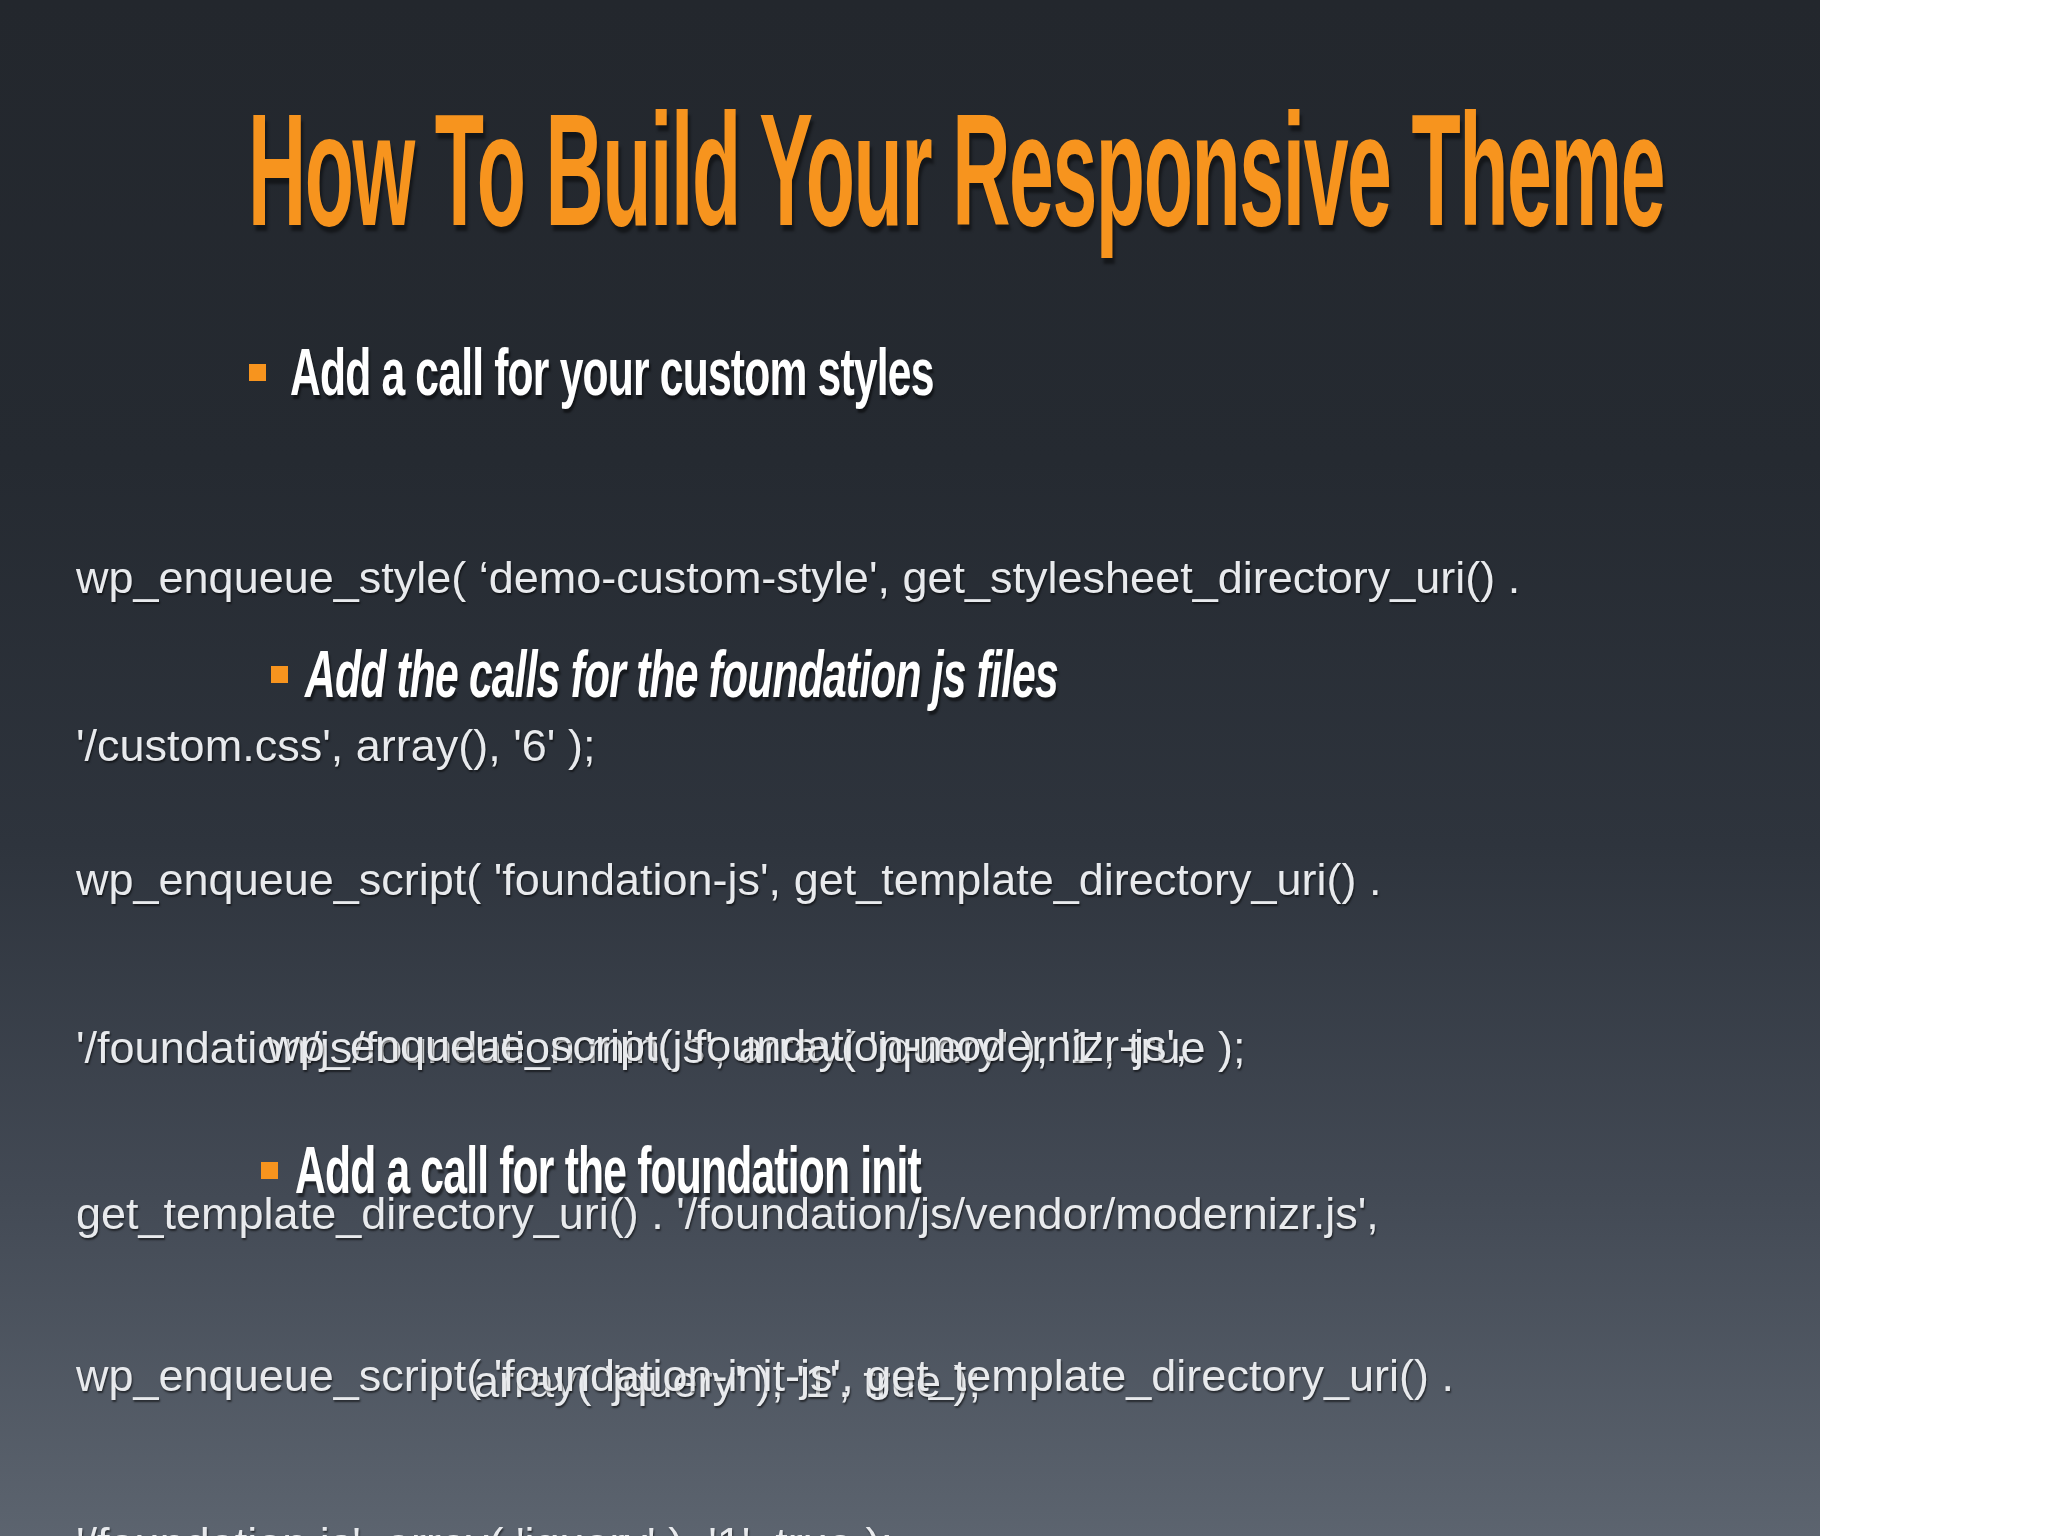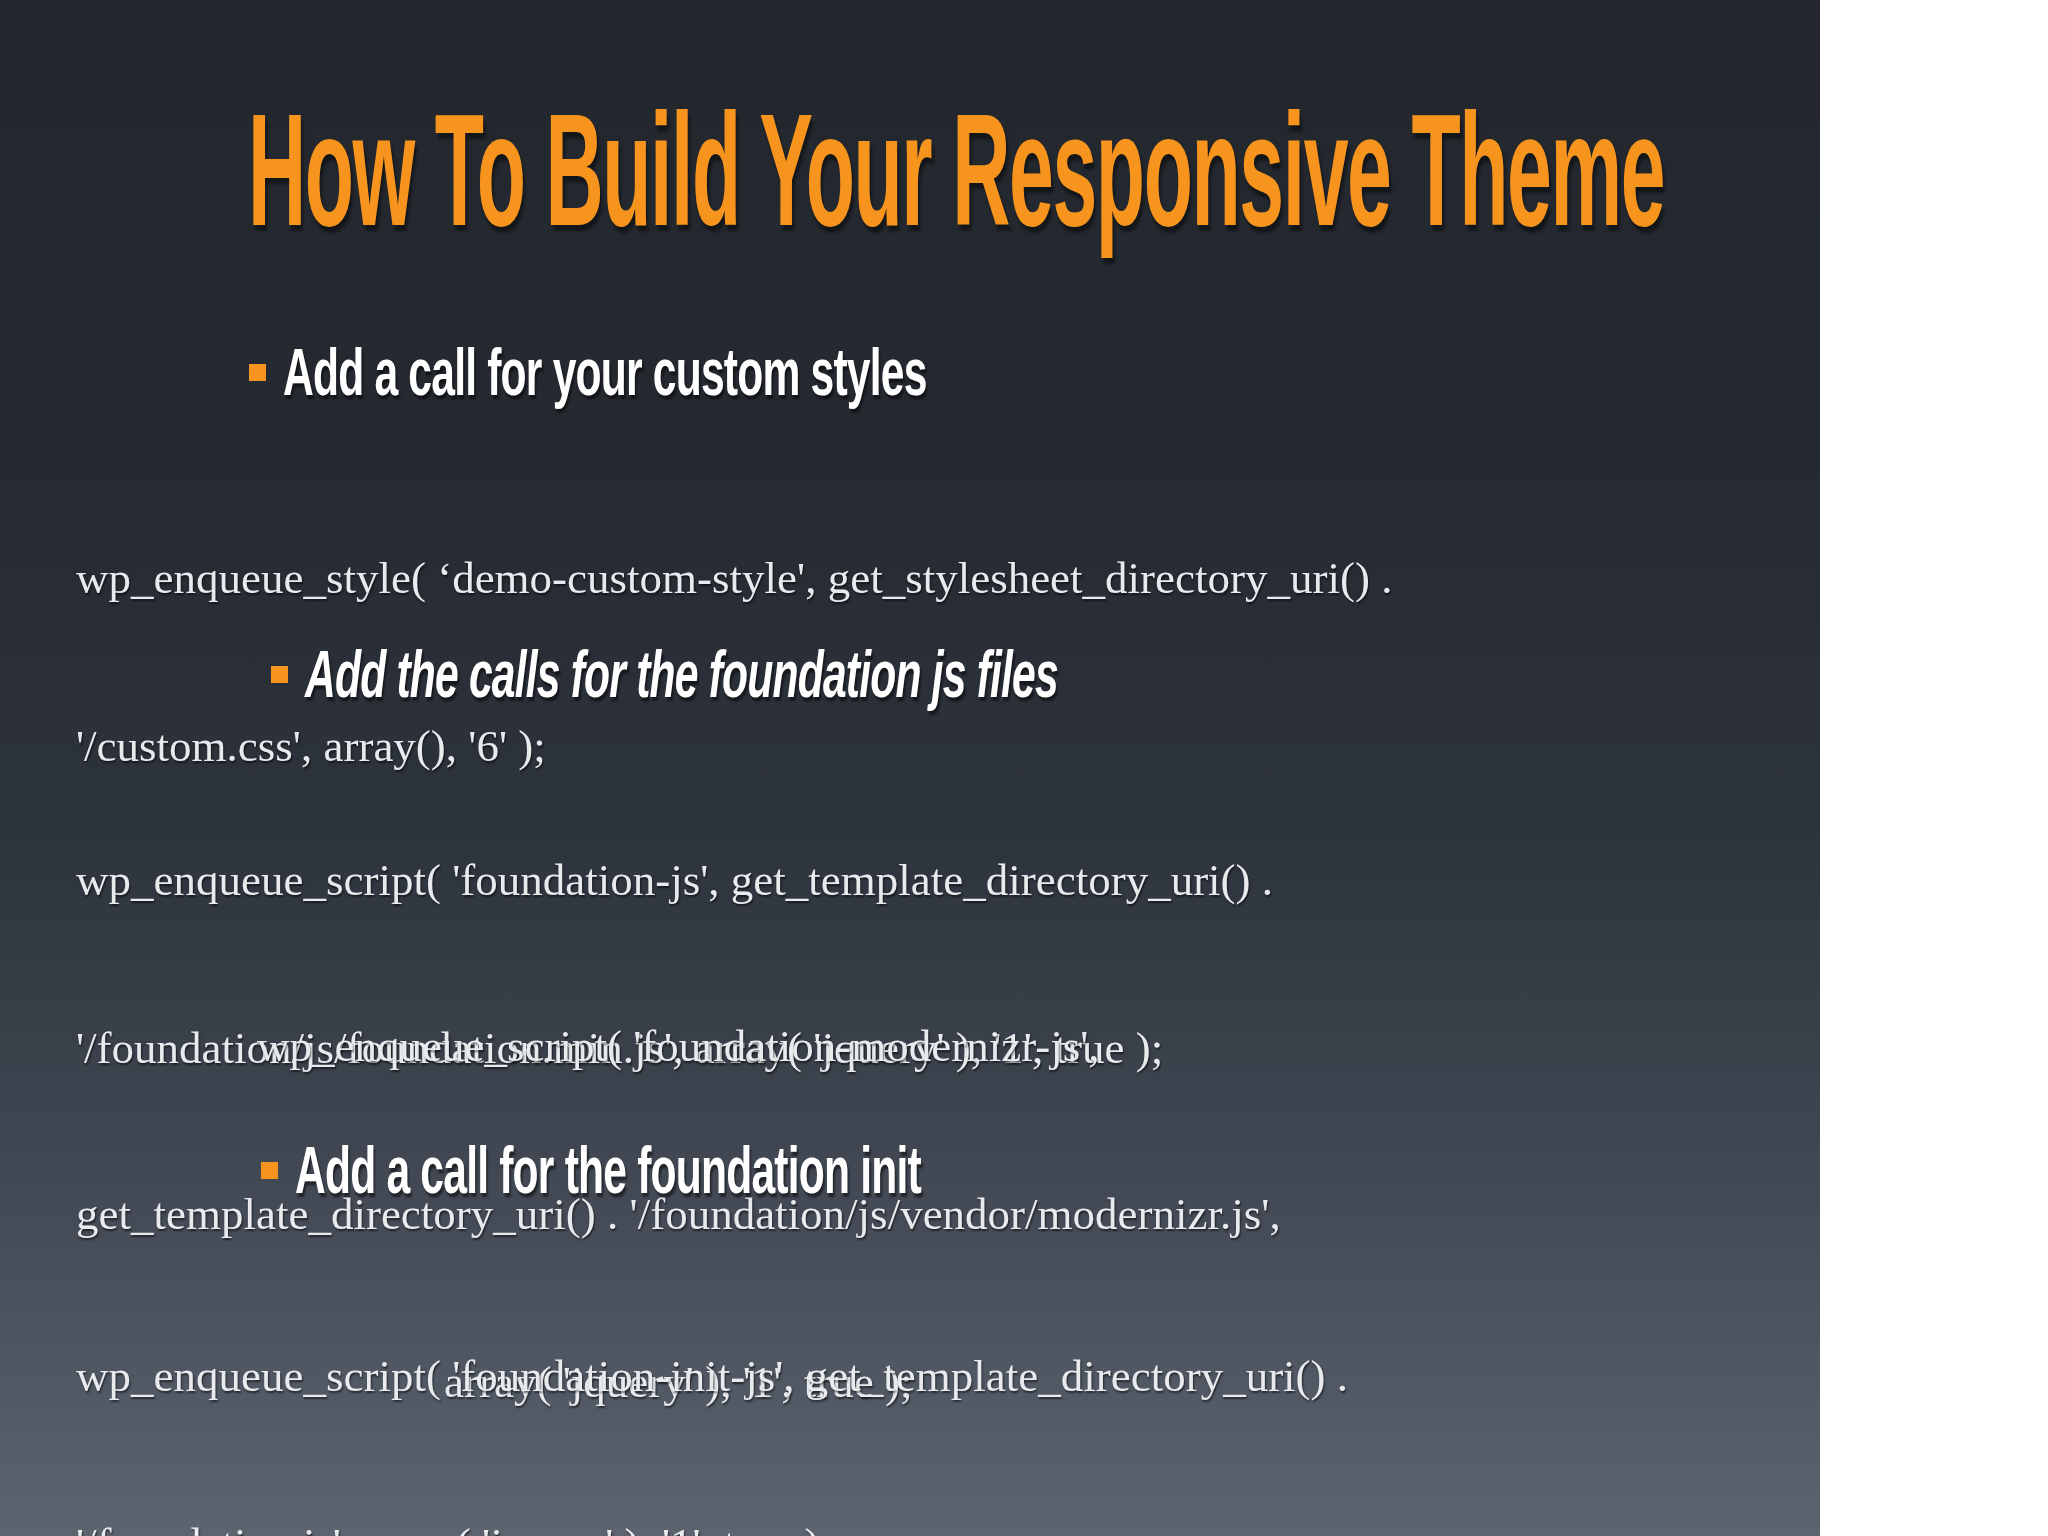--- a/index.html
+++ b/index.html
@@ -70,28 +70,28 @@
     display:inline-block;
     font-size:52px;
     font-weight:bold;
     line-height:1.2;
     color:var(--heading-color);
     letter-spacing:-1px;
     transform:scale(0.82,1.28);
     transform-origin:0 50%;
     text-shadow:2px 3px 2px rgba(0,0,0,0.5);
   }
-  .h1{left:249px;top:341px;}
+  .h1{left:249px;top:341px;gap:7px;}
   .h2{left:271px;top:643px;font-style:italic;}
   .h3{left:261px;top:1139px;justify-content:center;}
   
   .code{
     position:absolute;
     left:76px;
-    font-family:Liberation Serif, serif;
+    font-family:Liberation Sans, sans-serif;
     font-size:45px;
     line-height:56px;
     color:var(--code-color);
     white-space:pre;
     text-shadow:1px 2px 2px rgba(0,0,0,0.55);
   }
   .code1{top:438px;}
   .code2{top:740px;}
   .code3{top:906px;text-align:center;}
   .code4{top:1236px;}

